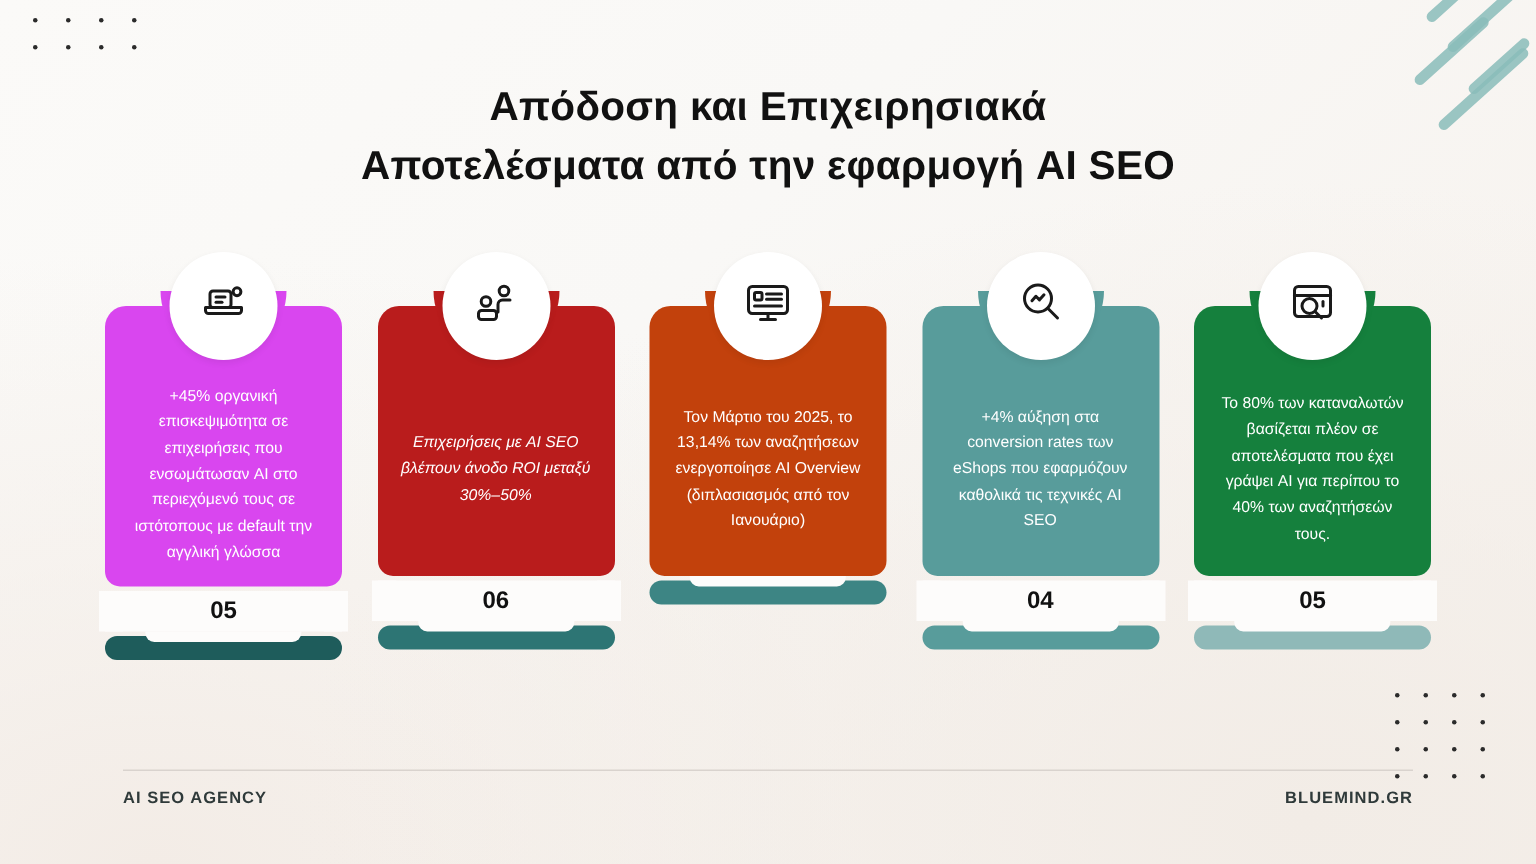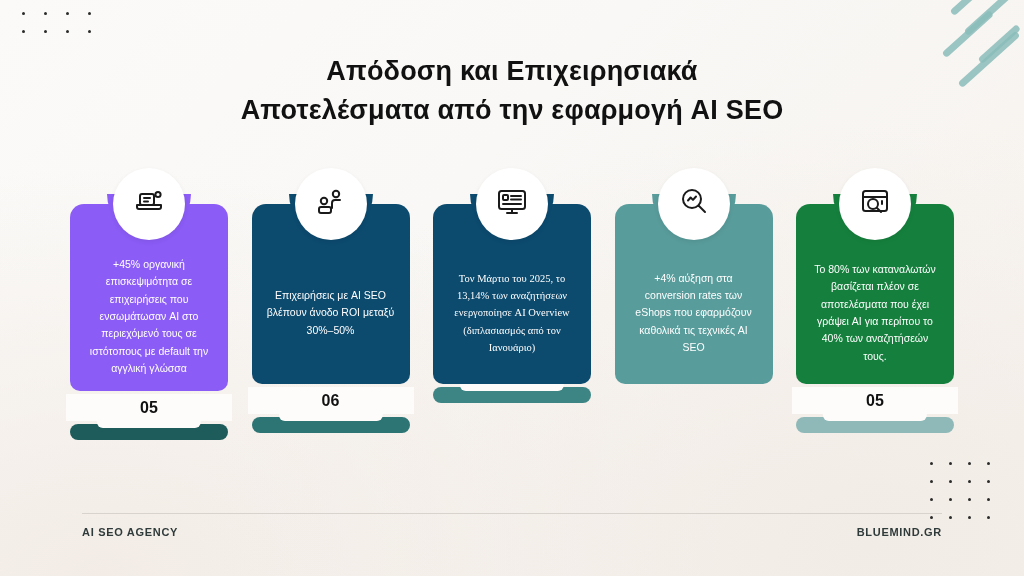--- a/index.html
+++ b/index.html
@@ -149,74 +149,78 @@
     <div class="card">
       <div class="badge">
         <span><svg viewBox="0 0 32 32" fill="none" stroke="#1a1a1a" stroke-width="2" stroke-linecap="round" stroke-linejoin="round">
             <rect x="7" y="8" width="14" height="11" rx="2"></rect>
             <line x1="11" y1="12" x2="17" y2="12"></line>
             <line x1="11" y1="15.5" x2="15" y2="15.5"></line>
             <circle cx="25" cy="8.5" r="2.6"></circle>
             <path d="M4 19h24v2a2 2 0 0 1-2 2H6a2 2 0 0 1-2-2z"></path>
           </svg></span>
       </div>
-      <div class="body" style="background: #8b5cf6; align-items: flex-end;">
+      <div class="body" style="background: #d946ef; align-items: flex-end;">
         <p>+45% οργανική επισκεψιμότητα σε επιχειρήσεις που ενσωμάτωσαν AI στο περιεχόμενό τους σε ιστότοπους με default την αγγλική γλώσσα</p>
       </div>
       <div class="numwrap">
         <div class="num">05</div>
         <div class="foot" style="background: rgb(30, 92, 91);"></div>
       </div>
     </div>
     <div class="card">
       <div class="badge">
         <span><svg viewBox="0 0 32 32" fill="none" stroke="#1a1a1a" stroke-width="2" stroke-linecap="round" stroke-linejoin="round">
             <circle cx="21" cy="8" r="3.2"></circle>
             <path d="M17 22v-5a3 3 0 0 1 3-3h5"></path>
             <circle cx="9" cy="15" r="3.2"></circle>
             <rect x="4" y="21" width="12" height="6" rx="2"></rect>
           </svg></span>
       </div>
-      <div class="body" style="background: #0c4a6e;">
+      <div class="body" style="background: #b91c1c; font-style: italic;">
         <p>Επιχειρήσεις με AI SEO βλέπουν άνοδο ROI μεταξύ 30%–50%</p>
       </div>
       <div class="numwrap">
         <div class="num">06</div>
         <div class="foot" style="background: rgb(45, 117, 116);"></div>
       </div>
     </div>
     <div class="card">
       <div class="badge">
         <span><svg viewBox="0 0 32 32" fill="none" stroke="#1a1a1a" stroke-width="2" stroke-linecap="round" stroke-linejoin="round">
             <rect x="3" y="5" width="26" height="18" rx="2.5"></rect>
             <rect x="7" y="9" width="5" height="5" rx="1"></rect>
             <line x1="15" y1="10" x2="25" y2="10"></line>
             <line x1="15" y1="13.5" x2="25" y2="13.5"></line>
             <line x1="7" y1="18" x2="25" y2="18"></line>
             <line x1="16" y1="23" x2="16" y2="27"></line>
             <line x1="11" y1="27" x2="21" y2="27"></line>
           </svg></span>
       </div>
-      <div class="body" style="background: #0c4a6e; font-family: Liberation Serif, serif;">
+      <div class="body" style="background: #c2410c;">
         <p>Τον Μάρτιο του 2025, το 13,14% των αναζητήσεων ενεργοποίησε AI Overview (διπλασιασμός από τον Ιανουάριο)</p>
       </div>
       <div class="numwrap">
         <div class="foot" style="background: rgb(61, 133, 132);"></div>
       </div>
     </div>
     <div class="card">
       <div class="badge">
         <span><svg viewBox="0 0 32 32" fill="none" stroke="#1a1a1a" stroke-width="2" stroke-linecap="round" stroke-linejoin="round">
             <circle cx="14" cy="13" r="9"></circle>
             <path d="M10 14.5l2.6-3 2.4 2.4 3-3.4"></path>
             <line x1="20.5" y1="19.5" x2="27" y2="26"></line>
           </svg></span>
       </div>
       <div class="body" style="background: rgb(88, 156, 155);">
         <p>+4% αύξηση στα conversion rates των eShops που εφαρμόζουν καθολικά τις τεχνικές AI SEO</p>
+      </div>
+      <div class="numwrap">
+        <div class="num">04</div>
+        <div class="foot" style="background: rgb(88, 156, 155);"></div>
       </div>
     </div>
     <div class="card">
       <div class="badge">
         <span><svg viewBox="0 0 32 32" fill="none" stroke="#1a1a1a" stroke-width="2" stroke-linecap="round" stroke-linejoin="round">
             <rect x="4" y="5" width="24" height="20" rx="2.5"></rect>
             <line x1="4" y1="11" x2="28" y2="11"></line>
             <circle cx="14" cy="18" r="5"></circle>
             <line x1="18" y1="22" x2="22" y2="26"></line>
             <line x1="23" y1="15" x2="23" y2="18"></line>

